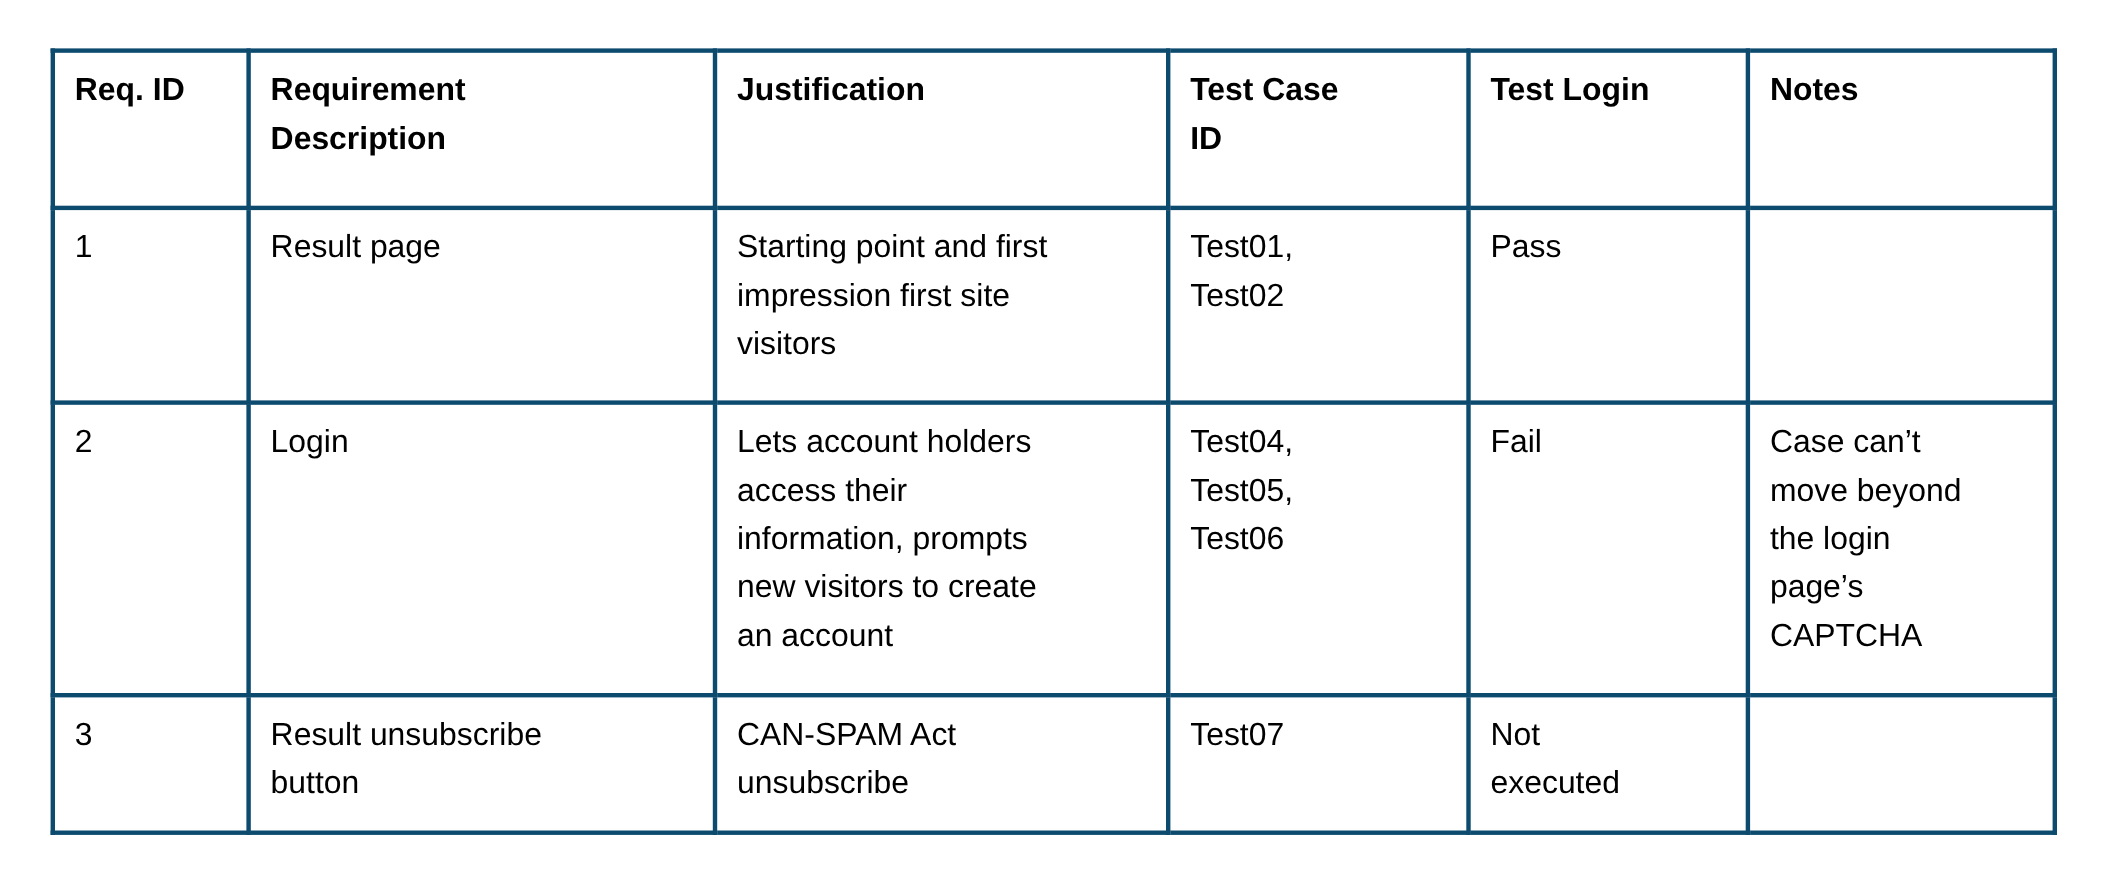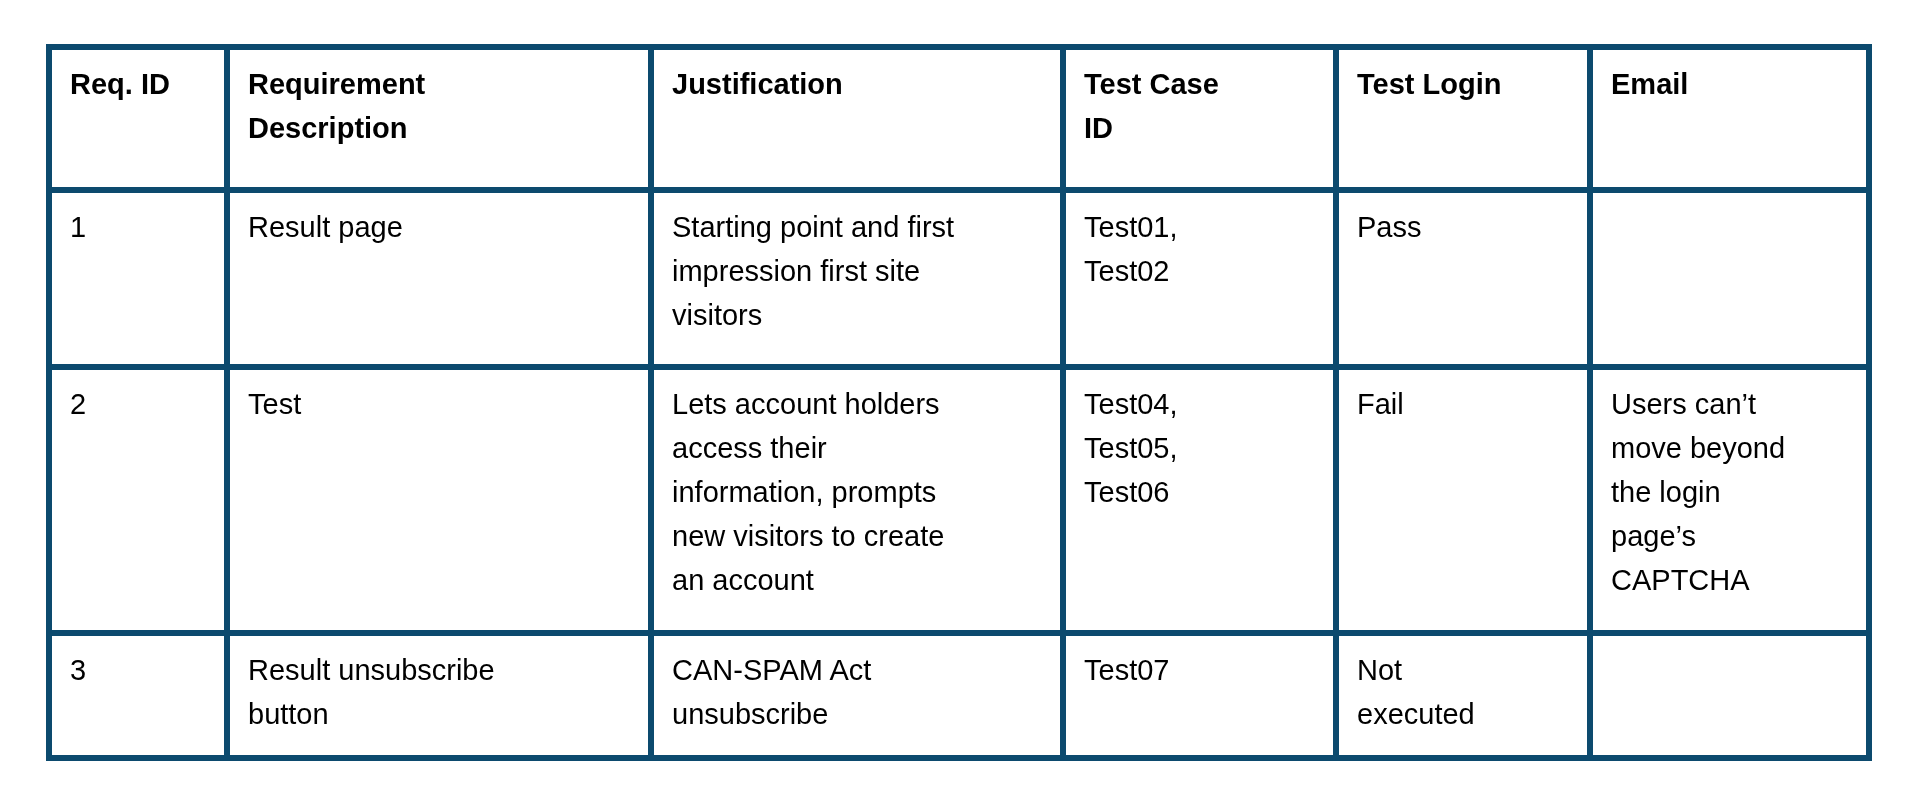--- a/index.html
+++ b/index.html
@@ -23,21 +23,21 @@
     left: 46px;
     top: 44px;
     width: 1820px;
     border-collapse: collapse;
     table-layout: fixed;
     background: #ffffff;
     border: 3px solid #000000;
   }
   table.req-table th,
   table.req-table td {
-    border: 6px solid #0c4a6e;
+    border: 4px solid #0c4a6e;
     vertical-align: top;
     text-align: left;
     padding: 12px 18px 12px 18px;
     font-size: 29px;
     line-height: 44px;
     white-space: pre-line;
     overflow: hidden;
     word-wrap: break-word;
   }
   table.req-table th {
@@ -63,48 +63,48 @@
     </colgroup>
     <thead>
       <tr class="header-row">
         <th>Req. ID</th>
         <th>Requirement
 Description</th>
         <th>Justification</th>
         <th>Test Case
 ID</th>
         <th>Test Login</th>
-        <th>Email</th>
+        <th>Notes</th>
       </tr>
     </thead>
     <tbody>
       <tr class="data-row-1">
         <td>1</td>
         <td>Result page</td>
         <td>Starting point and first
 impression first site
 visitors</td>
         <td>Test01,
 Test02</td>
         <td>Pass</td>
         <td></td>
       </tr>
       <tr class="data-row-2">
         <td>2</td>
-        <td>Test</td>
+        <td>Login</td>
         <td>Lets account holders
 access their
 information, prompts
 new visitors to create
 an account</td>
         <td>Test04,
 Test05,
 Test06</td>
         <td>Fail</td>
-        <td>Users can’t
+        <td>Case can’t
 move beyond
 the login
 page’s
 CAPTCHA</td>
       </tr>
       <tr class="data-row-3">
         <td>3</td>
         <td>Result unsubscribe
 button</td>
         <td>CAN-SPAM Act

